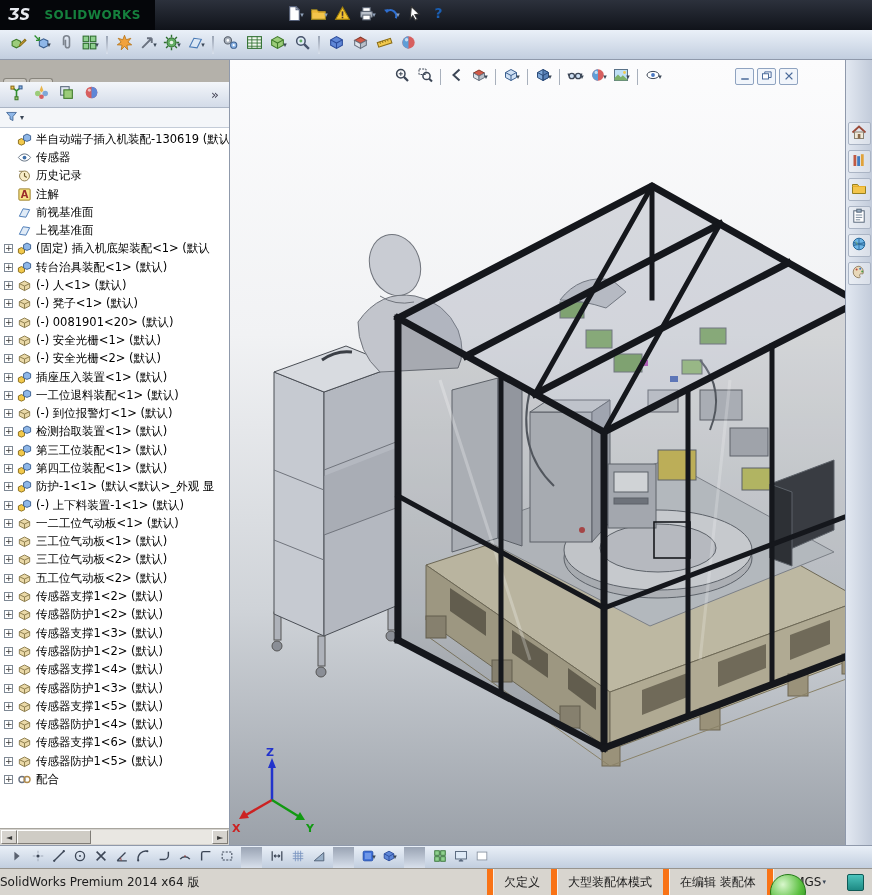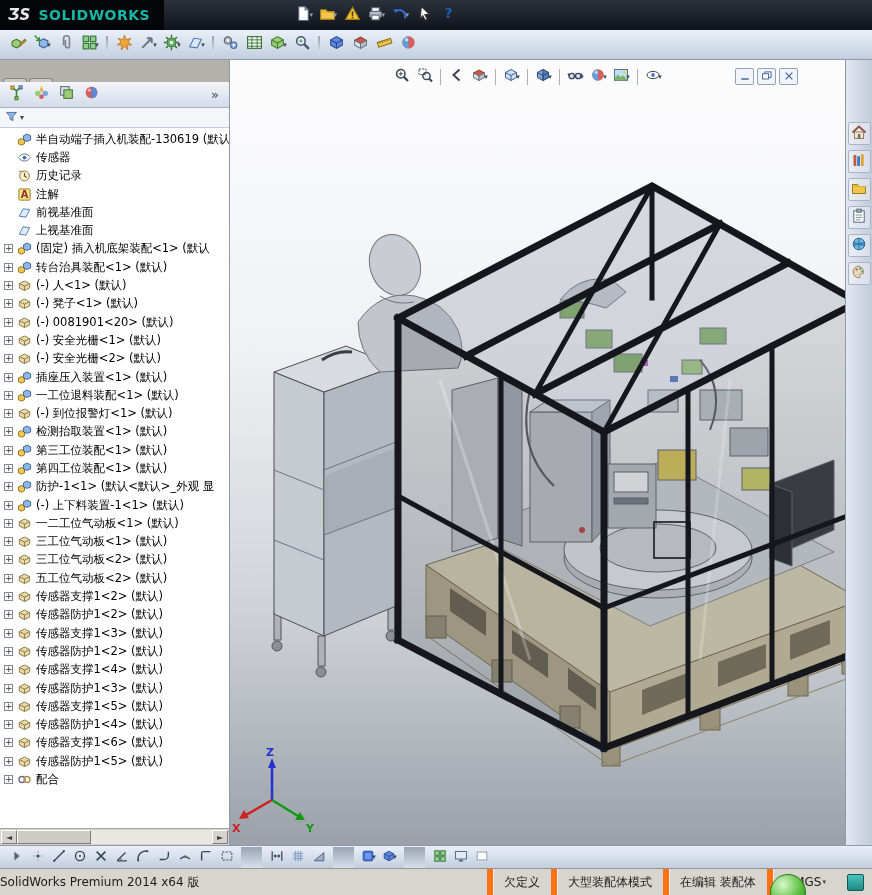--- a/index.html
+++ b/index.html
@@ -3,23 +3,23 @@
 <meta charset="utf-8">
 <style>
   * { box-sizing: border-box; margin:0; padding:0; }
   html,body { width:872px; height:895px; overflow:hidden; }
   body { position:relative; font-family:"DejaVu Sans",sans-serif; background:#c6cfdd;
          box-shadow: inset 0 0 0 1px #2a3340; }
 
   
   .titlebar { position:absolute; left:0; top:0; width:872px; height:30px;
     background:linear-gradient(#2c313c,#10131a); display:flex; align-items:center; color:#fff; }
-  .logo { display:flex; align-items:center; gap:8px; padding:0 14px 0 8px; height:100%; background:#05060a; }
+  .logo { display:flex; align-items:center; gap:14px; padding:0 14px 0 8px; height:100%; background:#05060a; }
   .logo .dsmark { font-weight:bold; font-style:italic; font-size:15px; color:#e8eaf0; }
-  .logo .brand { font-weight:bold; font-size:14px; letter-spacing:.5px; color:#14b8a6; }
+  .logo .brand { font-weight:bold; font-size:12px; letter-spacing:.5px; color:#15803d; }
   .menubar { display:flex; margin-left:6px; }
   .menu-item { padding:4px 8px; font-size:12px; color:#eef1f6; cursor:default; }
   .qtools { display:flex; align-items:center; margin-left:10px; }
   .tbtn { width:24px; height:24px; display:flex; align-items:center; justify-content:center; position:relative; }
   .tbtn svg { width:17px; height:17px; }
   .dd { display:none; font-size:7px; color:#8fa0b8; margin-left:-3px; }
   .dd.on { display:inline; }
   .tbtn.sep { width:2px; height:18px; padding:0; margin:0 4px; background:linear-gradient(#6a7284,#3a4150); }
   .winbtns { display:flex; margin-left:auto; margin-right:4px; }
   .winbtn { width:30px; height:22px; display:flex; align-items:center; justify-content:center;

